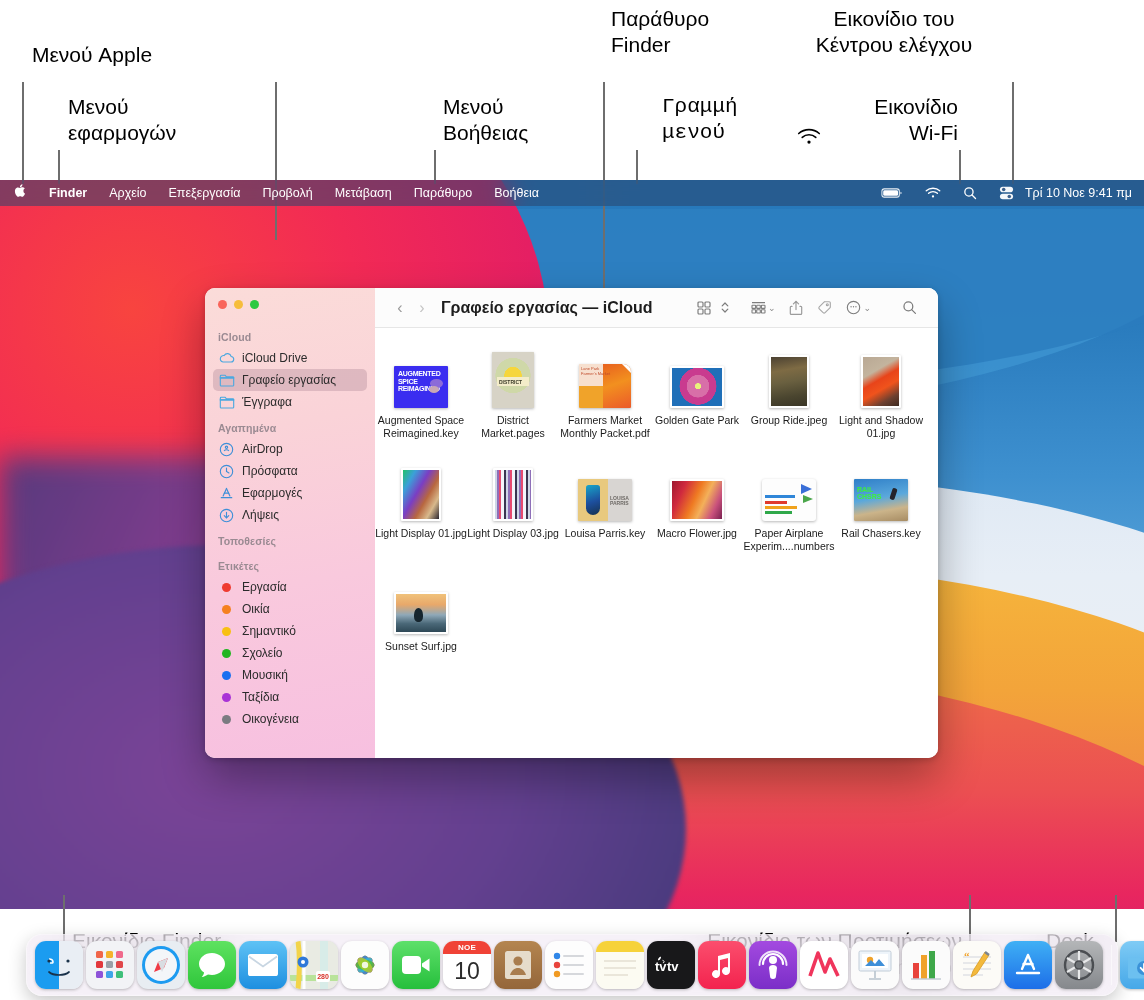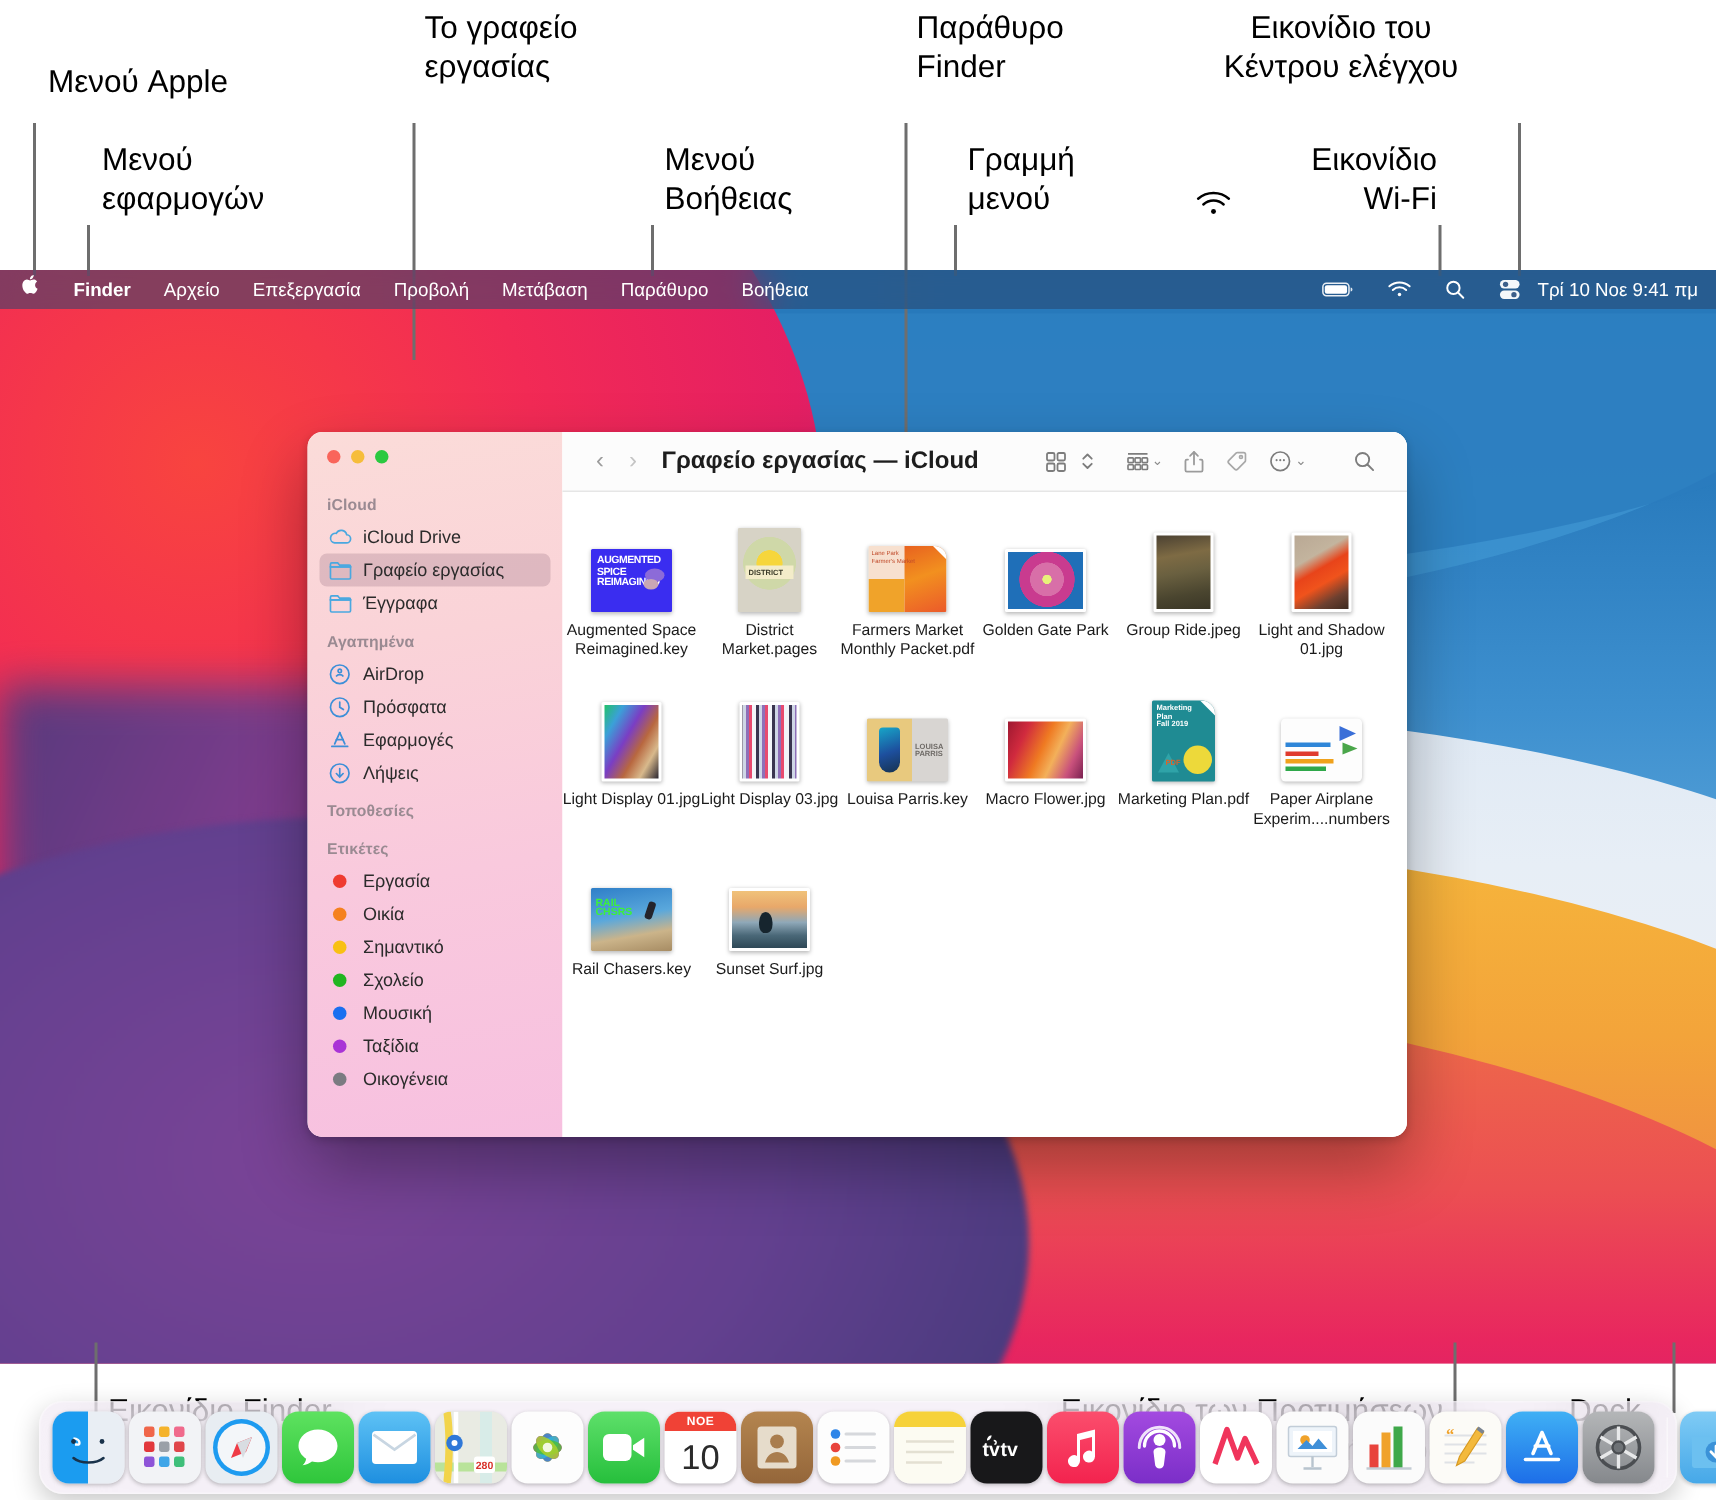--- a/index.html
+++ b/index.html
@@ -453,32 +453,20 @@
 
         <div class="fitem">
           <div class="fthumb">
             <div class="sheet" style="width:54px;height:42px;background:#fff;padding:2px;">
               <div style="width:100%;height:100%;background:linear-gradient(115deg,#9e1830 0%,#d02a3e 22%,#ef7a22 46%,#f3b05a 62%,#c9517c 82%,#7a2050 100%);"></div>
             </div>
           </div>
           <div class="fname">Macro Flower.jpg</div>
         </div>
 
-        <div class="fitem">
-          <div class="fthumb">
-            <div class="sheet" style="width:42px;height:54px;background:#1f8b93;border-radius:1px 9px 1px 1px;">
-              <div style="position:absolute;left:3px;top:3px;color:#fff;font-size:5px;font-weight:bold;line-height:1.15;">Marketing<br>Plan<br>Fall 2019</div>
-              <div style="position:absolute;right:2px;bottom:5px;width:19px;height:19px;border-radius:50%;background:#edd93a;"></div>
-              <div style="position:absolute;left:4px;bottom:6px;width:0;height:0;border-left:7px solid transparent;border-right:7px solid transparent;border-bottom:13px solid #2fa3a8;"></div>
-              <div style="position:absolute;left:9px;bottom:9px;color:#d8642c;font-size:5px;font-weight:bold;">PDF</div>
-              <div style="position:absolute;right:0;top:0;width:0;height:0;border-left:10px solid transparent;border-top:10px solid #fff;"></div>
-            </div>
-          </div>
-          <div class="fname">Marketing Plan.pdf</div>
-        </div>
 
         <div class="fitem">
           <div class="fthumb">
             <div class="sheet" style="width:54px;height:42px;background:#fdfdfd;border-radius:3px;">
               <div style="position:absolute;left:3px;top:22px;width:22px;height:3px;background:#e03b2e;"></div>
               <div style="position:absolute;left:3px;top:27px;width:32px;height:3px;background:#f0a21c;"></div>
               <div style="position:absolute;left:3px;top:32px;width:27px;height:3px;background:#2fa84a;"></div>
               <div style="position:absolute;left:3px;top:16px;width:30px;height:3px;background:#2f86d8;"></div>
               <div style="position:absolute;right:4px;top:5px;width:0;height:0;border-left:11px solid #3a6fd8;border-top:5px solid transparent;border-bottom:5px solid transparent;"></div>
               <div style="position:absolute;right:3px;top:16px;width:0;height:0;border-left:10px solid #4aa64a;border-top:4px solid transparent;border-bottom:4px solid transparent;"></div>
@@ -700,27 +688,25 @@
   <div class="leader" style="left:636px;top:150px;height:34px;"></div>
   <div class="leader" style="left:1012px;top:82px;height:102px;"></div>
   <div class="leader" style="left:959px;top:150px;height:34px;"></div>
   <div class="leader" style="left:63px;top:895px;height:47px;"></div>
   <div class="leader" style="left:969px;top:895px;height:47px;"></div>
   <div class="leader" style="left:1115px;top:895px;height:47px;"></div>
 
   <div class="callout" style="left:32px;top:42px;">Μενού Apple</div>
   <div class="callout" style="left:68px;top:94px;">Μενού
 εφαρμογών</div>
-  <div class="callout" style="left:283px;top:6px;">Το γραφείο
-εργασίας</div>
   <div class="callout" style="left:443px;top:94px;">Μενού
 Βοήθειας</div>
   <div class="callout" style="left:611px;top:6px;">Παράθυρο
 Finder</div>
-  <div class="callout" style="left:645px;top:94px;">Γραμμή
+  <div class="callout" style="left:662px;top:94px;font-family:Liberation Mono, monospace;">Γραμμή
 μενού</div>
   <div class="callout" style="left:778px;top:6px;text-align:center;width:232px;">Εικονίδιο του
 Κέντρου ελέγχου</div>
   <div class="callout" style="left:828px;top:94px;text-align:right;width:130px;">Εικονίδιο
 Wi-Fi</div>
   <div class="callout" style="left:797px;top:100px;">
     <svg width="24" height="18" viewBox="0 0 22 16" fill="none" stroke="#000" stroke-width="1.5" stroke-linecap="round">
       <path d="M1.6 4.8C4.2 2.5 7.5 1.3 11 1.3s6.8 1.2 9.4 3.5"></path>
       <path d="M4.8 8.3a9.2 9.2 0 0 1 12.4 0"></path>
       <circle cx="11" cy="12.6" r="1.5" fill="#000" stroke="none"></circle>

